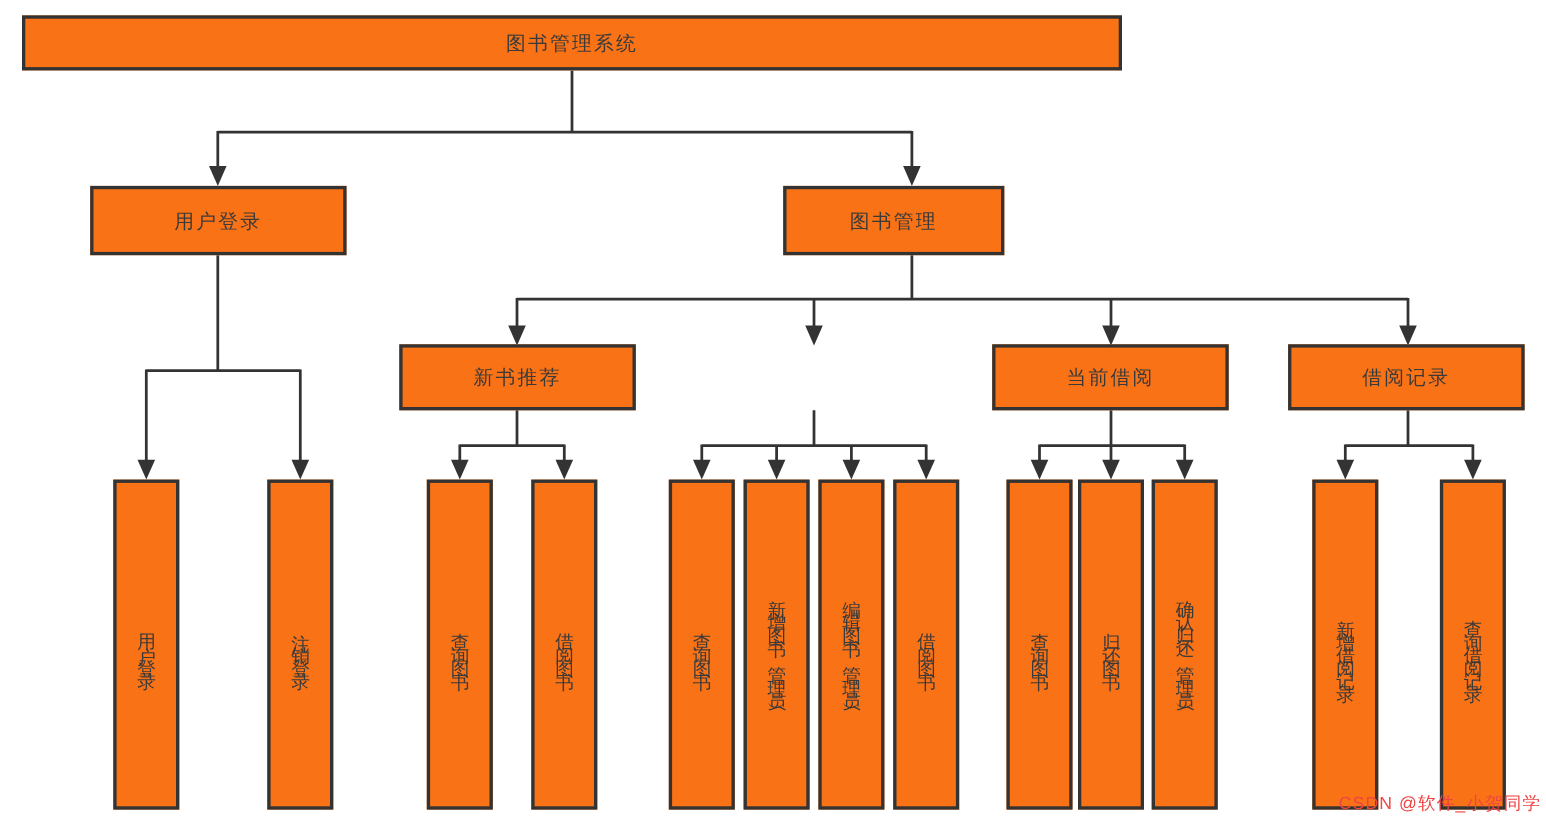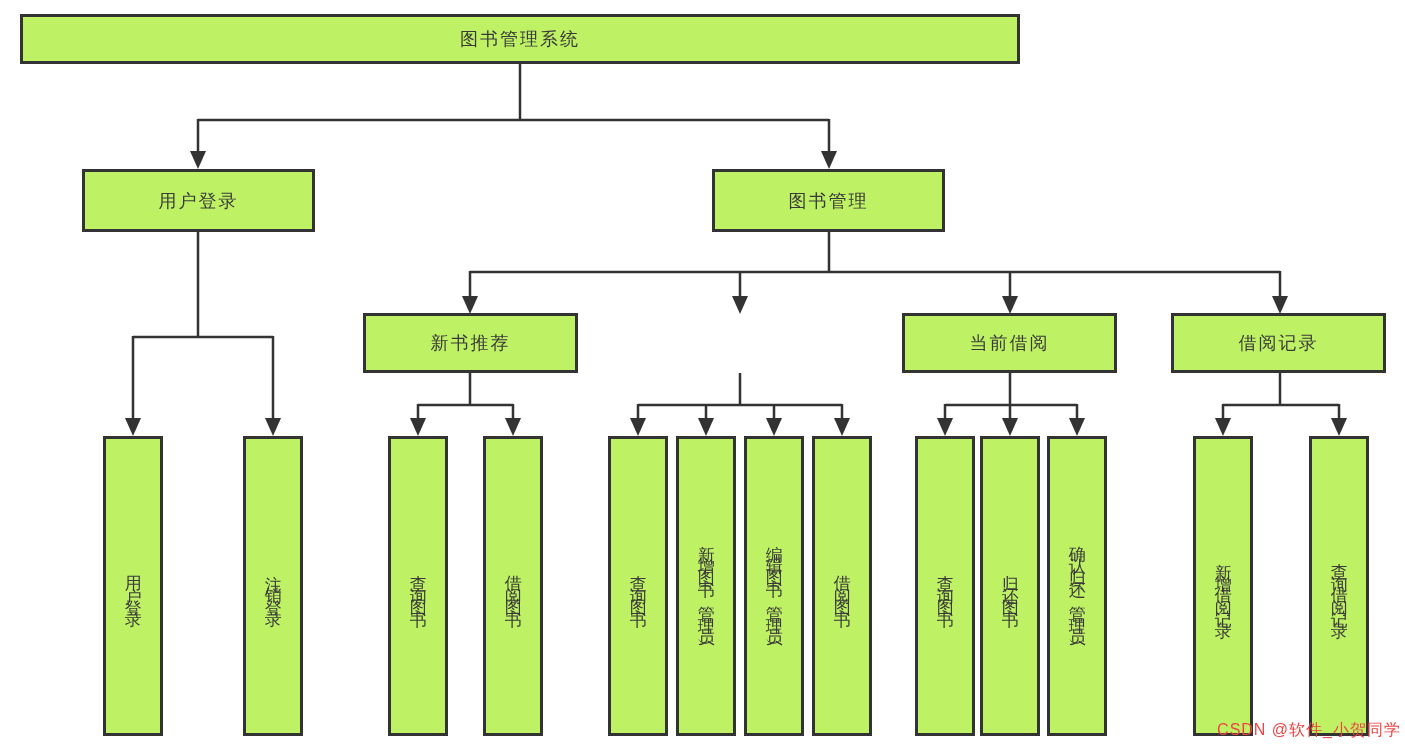--- a/index.html
+++ b/index.html
@@ -8,21 +8,21 @@
     width:1405px;height:747px;
     background:#ffffff;
     font-family:"Liberation Sans","DejaVu Sans",sans-serif;
     overflow:hidden;
   }
   .wires{position:absolute;left:0;top:0;}
   .node{
     position:absolute;
     box-sizing:border-box;
     border:3px solid #333333;
-    background:#bef264;
+    background:#f97316;
     color:#3a3a3a;
     display:flex;
     align-items:center;
     justify-content:center;
   }
   .h-node{
     font-size:18px;
     letter-spacing:2px;
     white-space:nowrap;
   }
@@ -83,21 +83,21 @@
     </g>
   </svg>
 
   <div class="node h-node" style="left:20px;top:14px;width:1000px;height:50px;">
     <span>图书管理系统</span>
   </div>
 
   <div class="node h-node" style="left:82px;top:169px;width:233px;height:63px;">
     <span>用户登录</span>
   </div>
-  <div class="node h-node" style="left:712px;top:169px;width:233px;height:63px;">
+  <div class="node h-node" style="left:712px;top:169px;width:201px;height:63px;">
     <span>图书管理</span>
   </div>
 
   <div class="node h-node" style="left:363px;top:313px;width:215px;height:60px;">
     <span>新书推荐</span>
   </div>
   <div class="node h-node" style="left:902px;top:313px;width:215px;height:60px;">
     <span>当前借阅</span>
   </div>
   <div class="node h-node" style="left:1171px;top:313px;width:215px;height:60px;">

